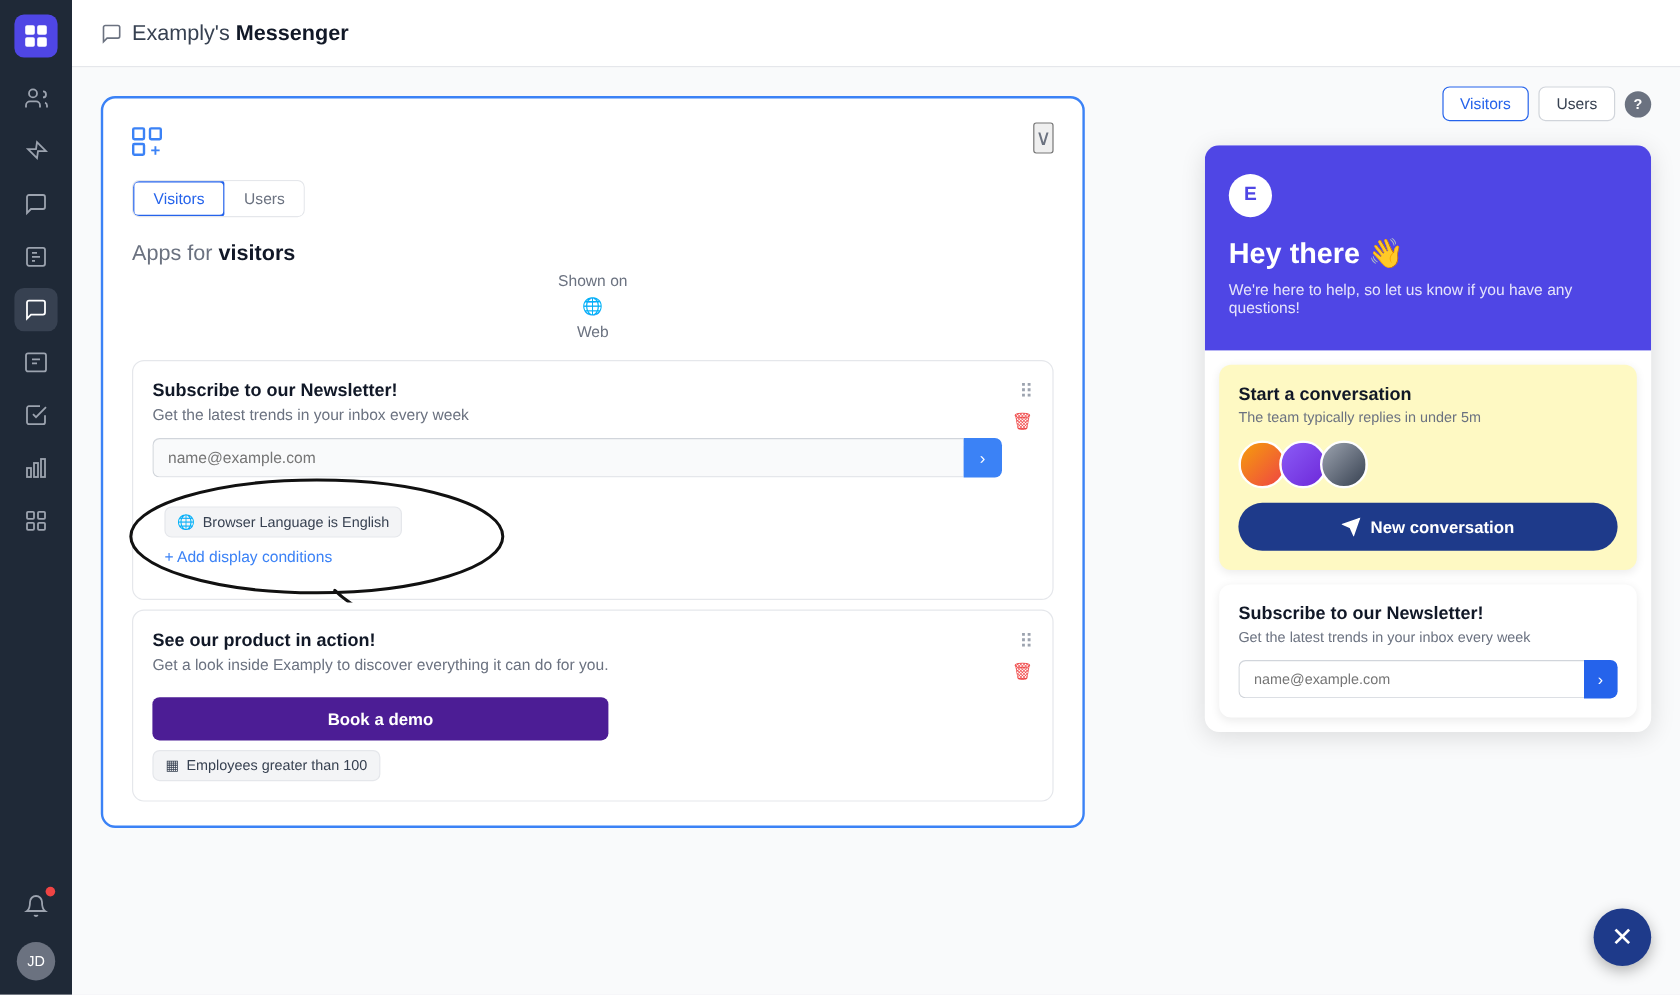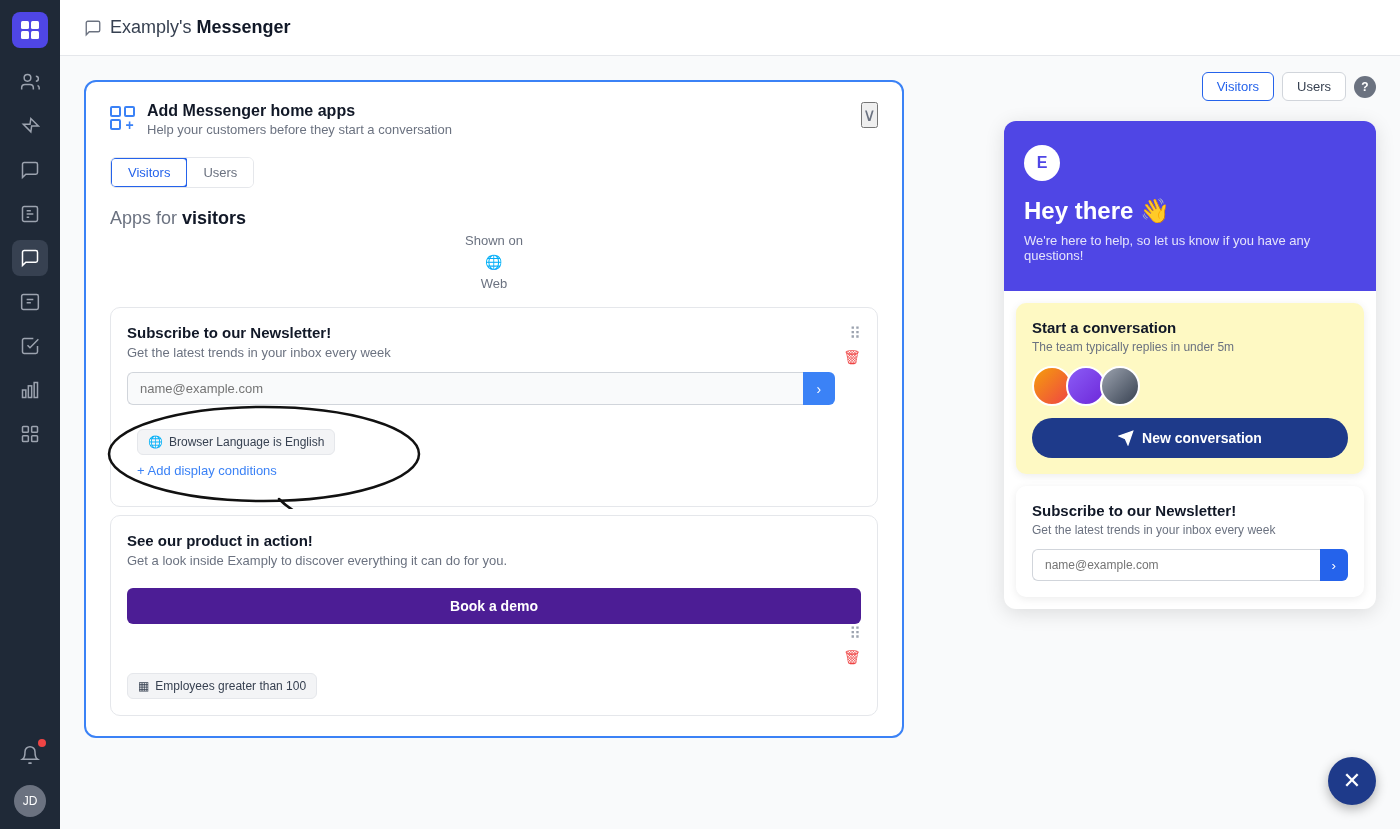--- a/index.html
+++ b/index.html
@@ -439,24 +439,20 @@
           <div class="card-header-left">
             <div style="display:flex; flex-direction:column; gap:2px; margin-top:4px;">
               <div style="display:flex; gap:3px;">
                 <span style="width:11px;height:11px;border:2px solid #3b82f6;border-radius:2px;display:block;"></span>
                 <span style="width:11px;height:11px;border:2px solid #3b82f6;border-radius:2px;display:block;"></span>
               </div>
               <div style="display:flex; gap:3px;">
                 <span style="width:11px;height:11px;border:2px solid #3b82f6;border-radius:2px;display:block;"></span>
                 <span style="width:11px;height:11px;display:flex;align-items:center;justify-content:center;color:#3b82f6;font-size:14px;font-weight:bold;border-radius:2px;">+</span>
               </div>
-            </div>
-            <div>
-              <div class="card-title">Add Messenger home apps</div>
-              <div class="card-subtitle">Help your customers before they start a conversation</div>
             </div>
           </div>
           <button class="collapse-btn">∨</button>
         </div>
 
         <div class="tabs">
           <button class="tab-btn active">Visitors</button>
           <button class="tab-btn">Users</button>
         </div>
 
@@ -496,21 +492,21 @@
             <div class="condition-badge">
               <span>🌐</span>
               <span>Browser Language is English</span>
             </div>
             <br>
             <button class="add-condition">+ Add display conditions</button>
           </div>
         </div>
 
         <div class="demo-card">
-          <div style="display:flex; justify-content:space-between;flex-direction:column;">
+          <div style="display:flex; justify-content:space-between;">
             <div>
               <div class="app-card-title">See our product in action!</div>
               <div class="app-card-desc">Get a look inside Examply to discover everything it can do for you.</div>
               <button class="demo-btn">Book a demo</button>
             </div>
             <div style="display:flex;flex-direction:column;align-items:flex-end;gap:6px;">
               <span class="drag-handle">⠿</span>
               <button class="delete-btn">🗑</button>
             </div>
           </div>

